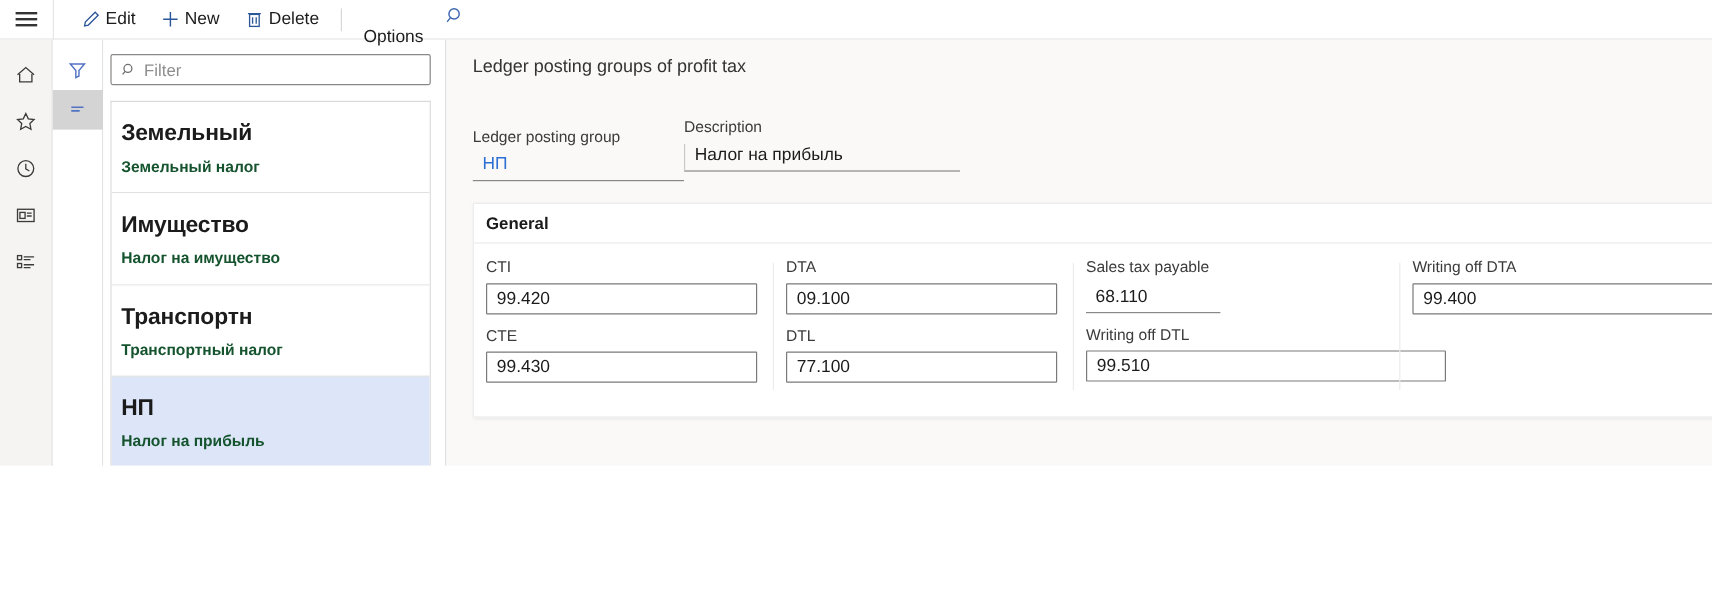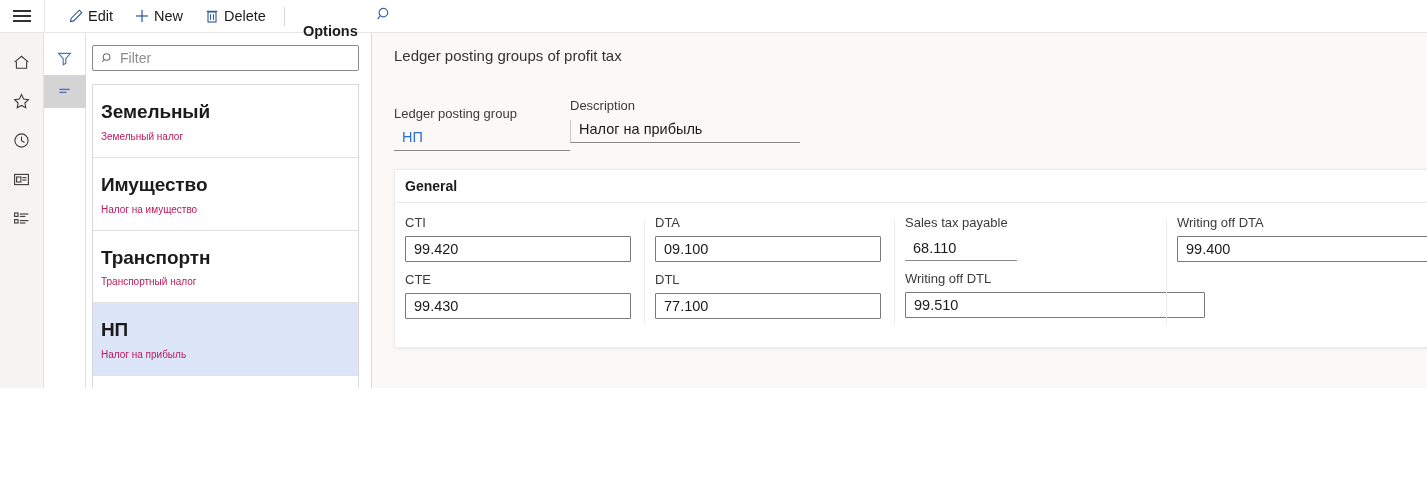--- a/index.html
+++ b/index.html
@@ -72,21 +72,21 @@
     cursor: default;
     white-space: nowrap;
   }
   .cmd-btn .glyph {
     display: inline-flex;
     align-items: center;
     justify-content: center;
     width: 17px; height: 17px;
     color: #2b579a;
   }
-  .cmd-btn.strong { font-weight: 700; margin-top: 30px; }
+  .cmd-btn.strong { font-weight: 400; margin-top: 30px; }
   .cmd-divider {
     width: 1px;
     height: 19px;
     background: #d8d8d8;
     margin: 0 8px;
   }
   .cmd-search {
     display: flex;
     align-items: center;
     justify-content: center;
@@ -195,23 +195,24 @@
   .listitem.selected { background: #dce6f8; }
   .listitem .li-title {
     font-size: 19px;
     font-weight: 600;
     color: #1b1b1b;
     letter-spacing: -0.1px;
     line-height: 1.2;
   }
   .listitem .li-sub {
     margin-top: 7px;
-    font-size: 10px;
-    color: #be185d;
+    font-size: 13px;
+    color: #14532d;
     line-height: 1.2;
+    font-weight: bold;
   }
 
   
   .content {
     flex: 1;
     background: #faf9f8;
     padding: 14px 0 0 22px;
     min-width: 0;
     overflow: hidden;
   }

